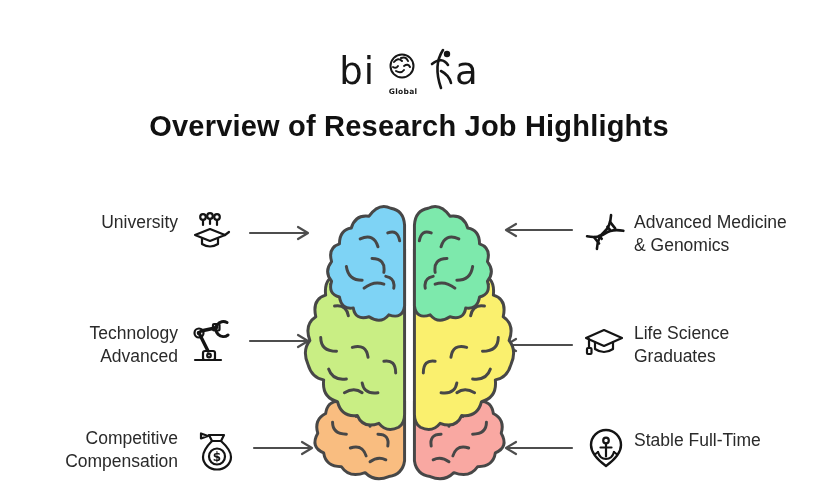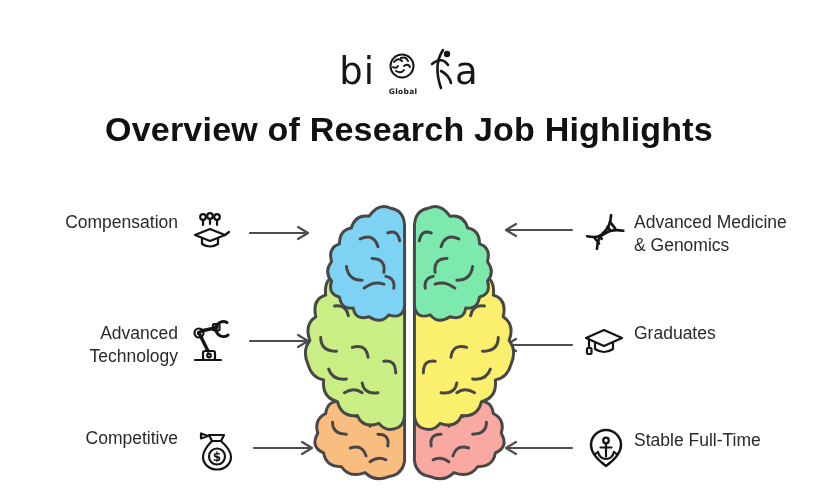--- a/index.html
+++ b/index.html
@@ -26,21 +26,21 @@
   .logo-global{
     position:absolute;bottom:-2px;left:2px;width:30px;text-align:center;
     font-size:7.5px;font-weight:700;color:#161616;letter-spacing:.3px;
     font-family:"DejaVu Sans", sans-serif;
   }
   .logo-k{margin:0 -2px 6px -1px;}
 
   
   #title{
     top:110px;left:0;width:818px;text-align:center;
-    font-size:34px;font-weight:700;color:#111111;letter-spacing:.2px;
+    font-size:29px;font-weight:700;color:#111111;letter-spacing:.2px;
   }
 
   
   .lbl{
     font-size:17.5px;line-height:23px;color:#2a2a2a;
   }
   .lbl.right-align{text-align:right;}
   .lbl.left-align{text-align:left;}
 
   
@@ -74,43 +74,43 @@
       <path d="M13,26 q8,4 10,12"></path>
     </g>
     <circle cx="19" cy="9" r="3.2" fill="#161616"></circle>
   </svg>
   <span class="logo-txt">a</span>
 </div>
 
 <div id="title" class="abs">Overview of Research Job Highlights</div>
 
 <div class="abs lbl right-align" style="left:40px;top:211px;width:138px;">
-  <div>Compensation</div>
+  <div>University</div>
 </div>
 <div class="abs ico-box" style="left:186px;top:207px;">
   <svg class="ico" width="46" height="46" viewBox="0 0 46 46">
     <circle cx="16" cy="8" r="2.8"></circle>
       <path d="M16,11 v5"></path>
     <circle cx="23" cy="7" r="2.8"></circle>
       <path d="M23,10 v5"></path>
     <circle cx="30" cy="8" r="2.8"></circle>
       <path d="M30,11 v5"></path>
     <path d="M8,26 L23,20 L38,26 L23,32 Z"></path>
     <path d="M15,29 v6 q8,5 16,0 v-6"></path>
     <path d="M38,26 l4,-3"></path>
   </svg>
 </div>
 <svg class="abs arrow-svg" style="left:248px;top:224px;" width="68" height="18" viewBox="0 0 68 18">
   <path d="M2,9 H58"></path>
     <path d="M50,3 L60,9 L50,15"></path>
 </svg>
 
 <div class="abs lbl right-align" style="left:40px;top:322px;width:138px;">
+  <div>Technology</div>
   <div>Advanced</div>
-  <div>Technology</div>
 </div>
 <div class="abs ico-box" style="left:186px;top:318px;">
   <svg class="ico" width="46" height="46" viewBox="0 0 46 46">
     <path d="M8,40 H34"></path>
     <rect x="16" y="31" width="12" height="9" rx="2"></rect>
     <circle cx="22" cy="35.5" r="1.8"></circle>
     <path d="M21,31 L13,15" stroke-width="3.4"></path>
     <circle cx="12" cy="13" r="4.5"></circle>
       <circle cx="12" cy="13" r="1.2" fill="#141414"></circle>
     <path d="M14,11 L28,8" stroke-width="3.4"></path>
@@ -119,20 +119,21 @@
     <path d="M40,2.5 a7.5,7.5 0 1 0 1,12.5" stroke-width="3"></path>
   </svg>
 </div>
 <svg class="abs arrow-svg" style="left:248px;top:332px;" width="68" height="18" viewBox="0 0 68 18">
   <path d="M2,9 H58"></path>
     <path d="M50,3 L60,9 L50,15"></path>
 </svg>
 
 <div class="abs lbl right-align" style="left:20px;top:427px;width:158px;">
   <div>Competitive</div>
+  <div>Compensation</div>
 </div>
 <div class="abs ico-box" style="left:193px;top:426px;">
   <svg class="ico" width="46" height="46" viewBox="0 0 46 46">
     <path d="M14,8 l-7,-2.5 v5 Z"></path>
     <path d="M18,13 l-3,-6 h15 l-3,6"></path>
     <path d="M18,13 q-9,9 -9,16 a14,12.5 0 0 0 28,0 q0,-7 -10,-16 z"></path>
     <circle cx="23" cy="28.5" r="8"></circle>
     <text x="23" y="32.8" text-anchor="middle" font-size="12" font-weight="bold" font-family="DejaVu Sans, sans-serif" fill="#141414" stroke="none">$</text>
   </svg>
 </div>
@@ -168,20 +169,21 @@
 </svg>
 <div class="abs ico-box" style="left:580px;top:318px;">
   <svg class="ico" width="46" height="46" viewBox="0 0 46 46">
     <path d="M23,10 L41,18 L23,26 L5,18 Z"></path>
     <path d="M14,22 v7 q9,6 18,0 v-7"></path>
     <path d="M8,19 v9"></path>
     <rect x="6" y="28" width="4.5" height="6" rx="1"></rect>
   </svg>
 </div>
 <div class="abs lbl left-align" style="left:634px;top:322px;width:170px;">
+  <div>Life Science</div>
   <div>Graduates</div>
 </div>
 
 <svg class="abs arrow-svg" style="left:498px;top:439px;" width="76" height="18" viewBox="0 0 76 18">
   <path d="M74,9 H10"></path>
     <path d="M18,3 L8,9 L18,15"></path>
 </svg>
 <div class="abs ico-box" style="left:582px;top:425px;">
   <svg class="ico" width="46" height="46" viewBox="0 0 46 46">
     <path d="M23,3 a15,15 0 0 1 15,15 q0,10 -15,21 q-15,-11 -15,-21 a15,15 0 0 1 15,-15 z" stroke-width="2.4"></path>

